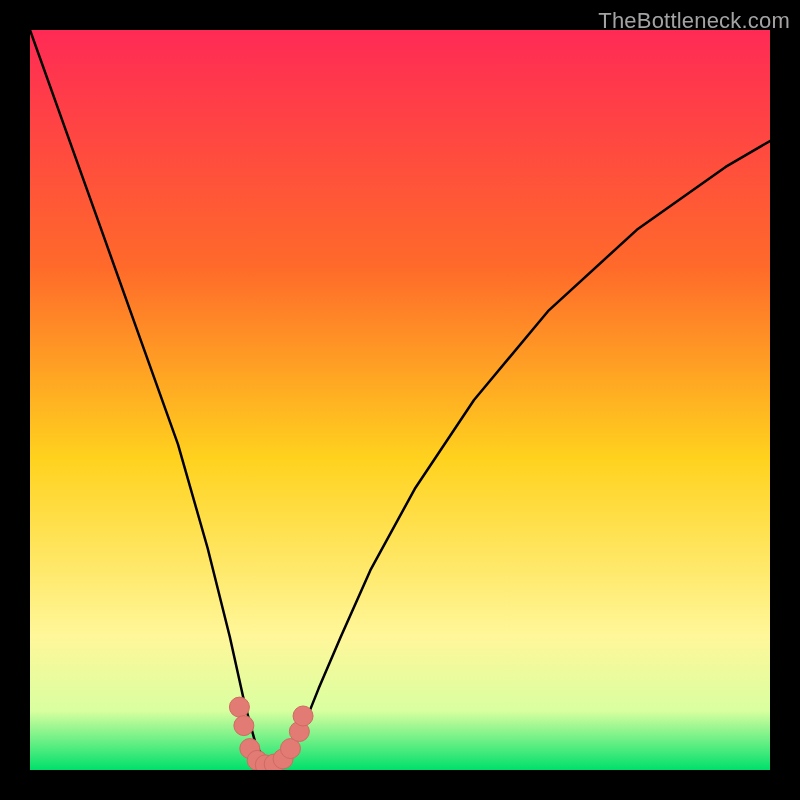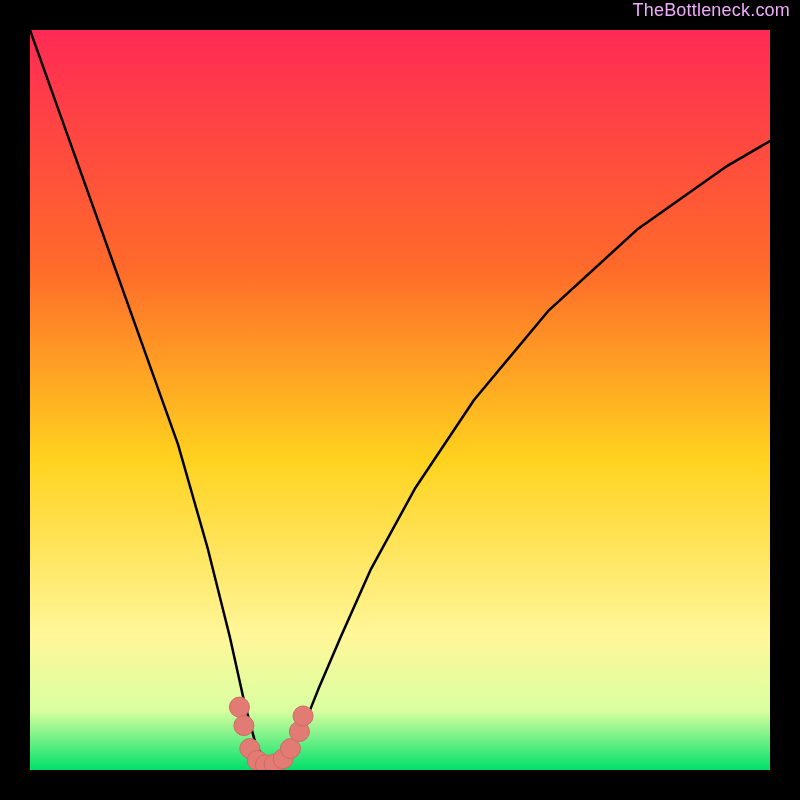--- a/index.html
+++ b/index.html
@@ -13,25 +13,25 @@
   .frame {
     position: absolute;
     left: 30px;
     top: 30px;
     width: 740px;
     height: 740px;
     overflow: hidden;
   }
   .watermark {
     position: absolute;
-    top: 0;
+    top: 8px;
     right: 10px;
     font-family: Arial, Helvetica, sans-serif;
-    font-size: 18px;
-    color: #f0abfc;
+    font-size: 22px;
+    color: #a3a3a3;
     letter-spacing: 0.2px;
     z-index: 50;
   }
   svg { display: block; }
 </style>
 </head>
 <body>
 
 <div class="watermark">TheBottleneck.com</div>
 

